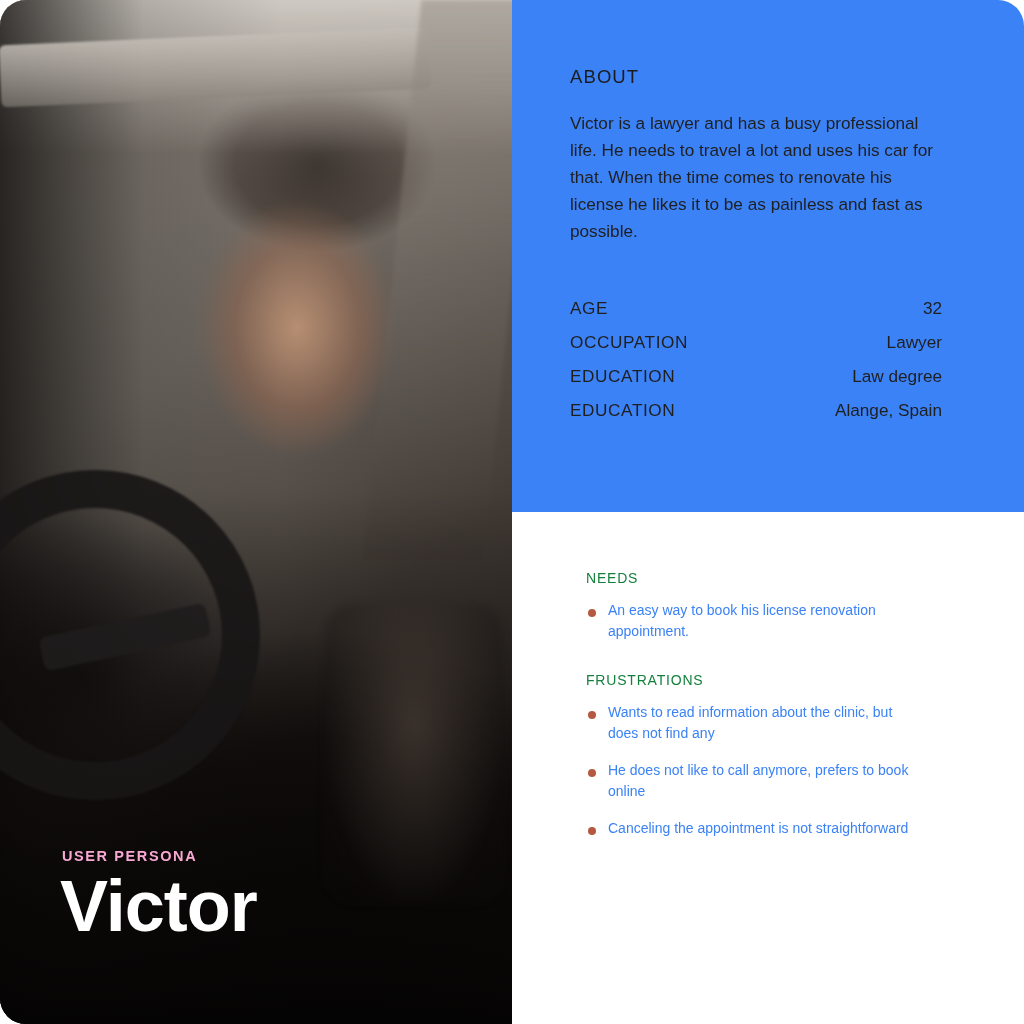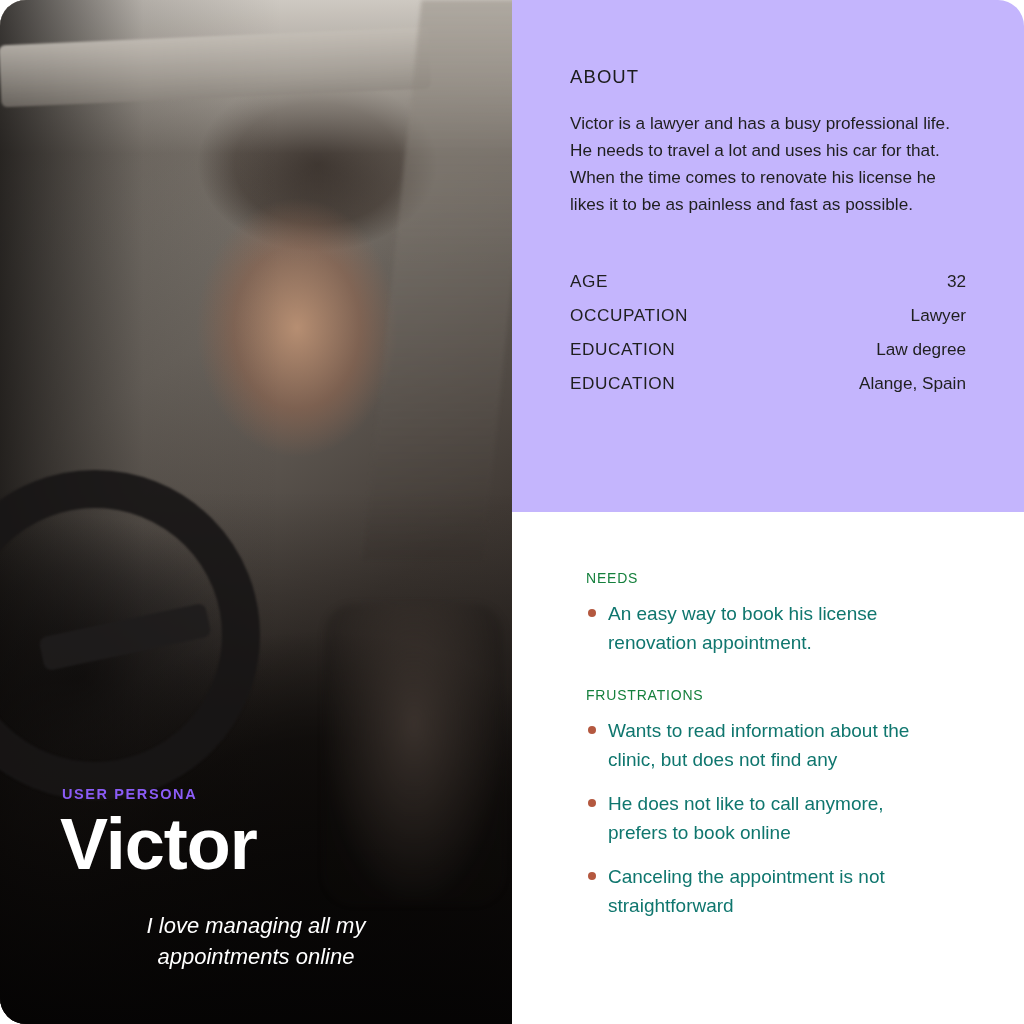--- a/index.html
+++ b/index.html
@@ -106,21 +106,21 @@
 
   .photo-caption {
     position: absolute;
     left: 0;
     right: 0;
     bottom: 52px;
     padding: 0 34px;
     text-align: center;
   }
   .persona-kicker {
-    color: #8b5cf6;
+    color: #f9a8d4;
     font-size: 14.5px;
     font-weight: bold;
     letter-spacing: 1.6px;
     text-align: left;
     padding-left: 28px;
     margin-bottom: 6px;
     text-transform: uppercase;
   }
   .persona-name {
     color: #ffffff;
@@ -144,22 +144,22 @@
   
   .right-col {
     width: 512px;
     flex: 0 0 512px;
     display: flex;
     flex-direction: column;
     background: #ffffff;
   }
 
   .about-block {
-    background: #c4b5fd;
-    padding: 66px 58px 0 58px;
+    background: #3b82f6;
+    padding: 66px 82px 0 58px;
     height: 512px;
   }
   .section-title {
     font-size: 18.5px;
     letter-spacing: 1.1px;
     color: #1c1c1c;
     text-transform: uppercase;
     margin-bottom: 22px;
   }
   .about-text {
@@ -192,23 +192,23 @@
     letter-spacing: 0.8px;
     color: #15803d;
     text-transform: uppercase;
     margin-bottom: 14px;
   }
   .bullets { list-style: none; margin-bottom: 30px; }
   .bullets li {
     position: relative;
     padding-left: 22px;
     margin-bottom: 16px;
-    font-size: 19px;
+    font-size: 14px;
     line-height: 1.5;
-    color: #0f766e;
+    color: #3b82f6;
     max-width: 330px;
   }
   .bullets li::before {
     content: "";
     position: absolute;
     left: 2px;
     top: 9px;
     width: 8px;
     height: 8px;
     border-radius: 50%;
@@ -226,21 +226,20 @@
     <div class="photo-art"></div>
     <div class="visor"></div>
     <div class="pillar"></div>
     <div class="headrest"></div>
     <div class="wheel"></div>
     <div class="wheel-spoke"></div>
 
     <div class="photo-caption">
       <div class="persona-kicker">USER PERSONA</div>
       <div class="persona-name">Victor</div>
-      <div class="persona-quote">I love managing all my appointments online</div>
     </div>
   </div>
 
   <div class="right-col">
 
     <div class="about-block">
       <div class="section-title">ABOUT</div>
       <div class="about-text">Victor is a lawyer and has a busy professional life. He needs to travel a lot and uses his car for that. When the time comes to renovate his license he likes it to be as painless and fast as possible.</div>
 
       <div class="facts">

